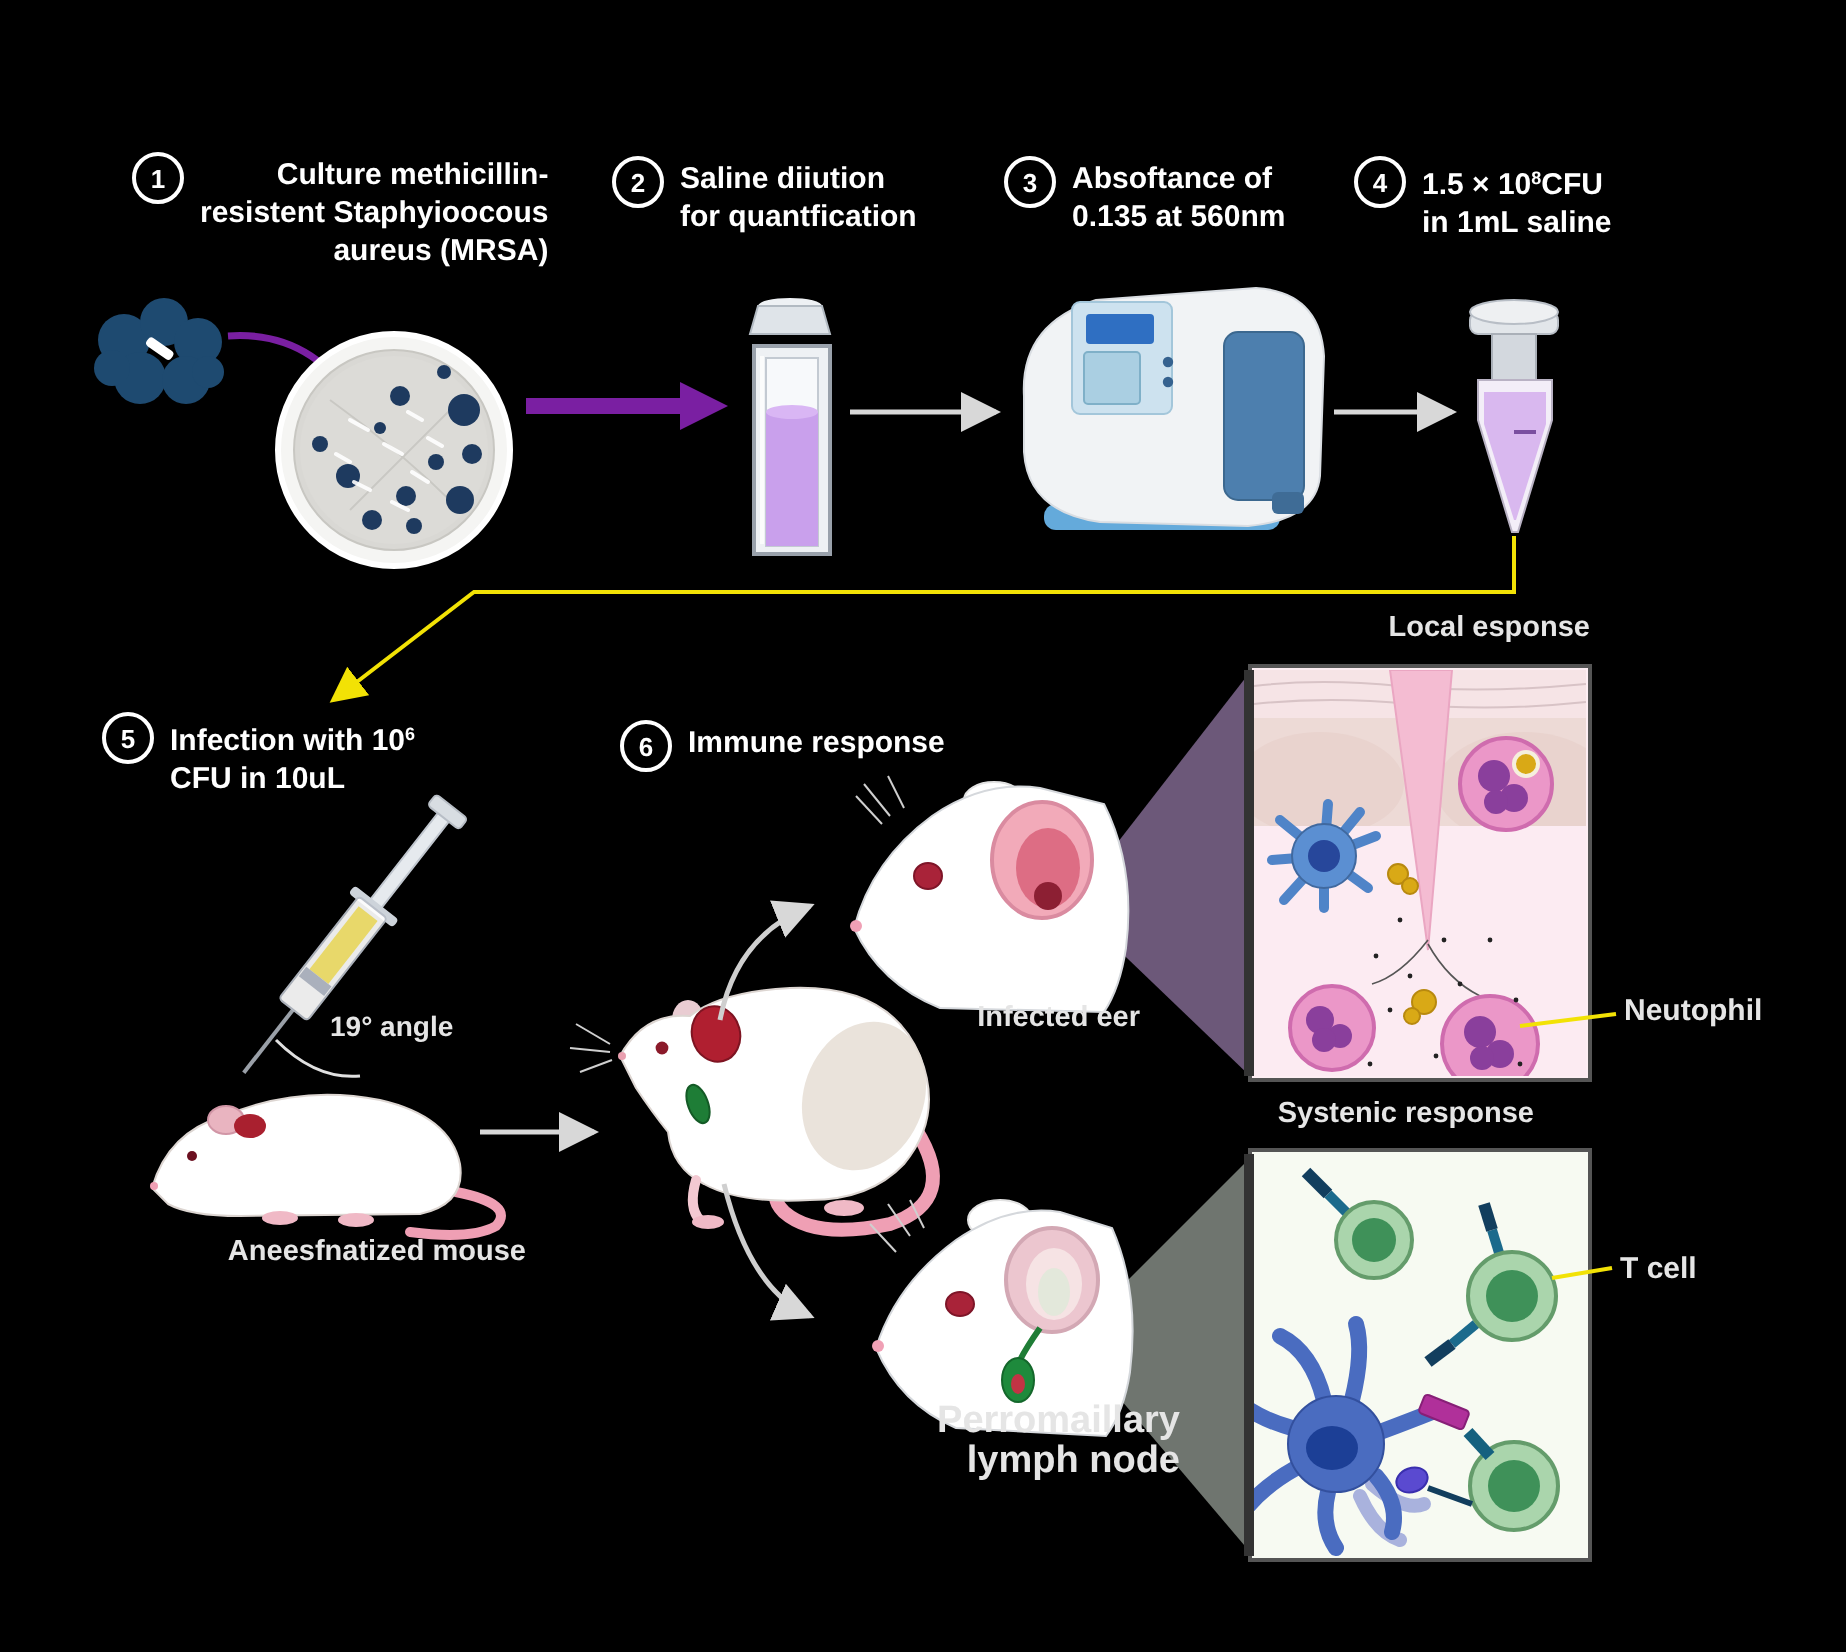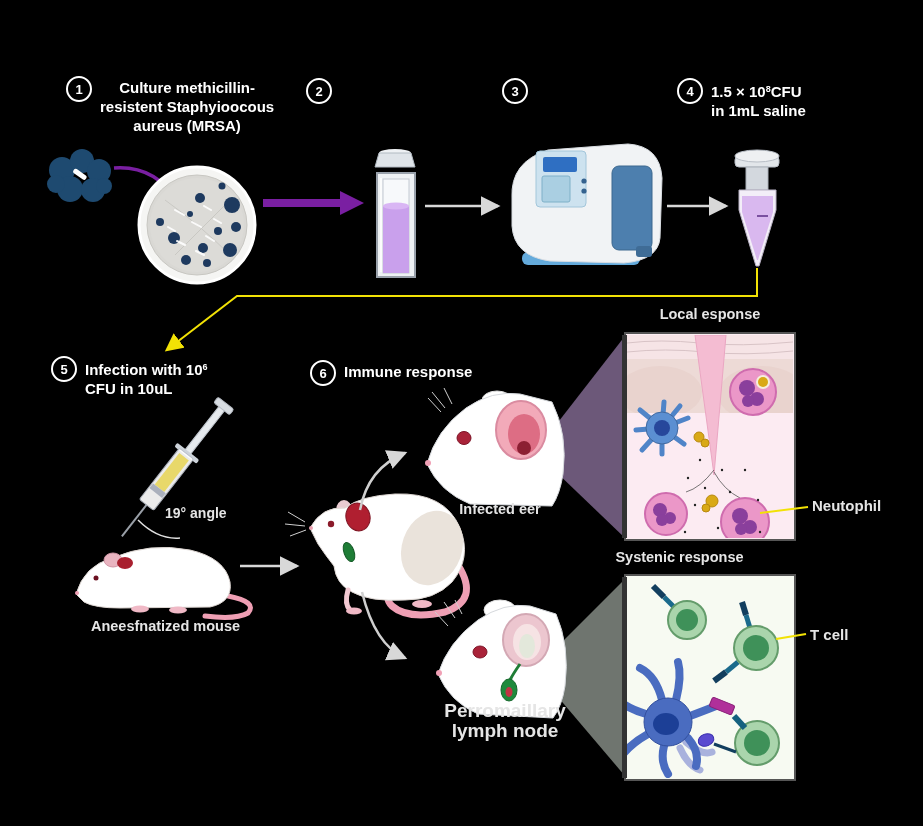--- a/index.html
+++ b/index.html
@@ -5,21 +5,21 @@
   html,body{margin:0;padding:0;background:#000;}
   #canvas{position:relative;width:923px;height:826px;background:#000;overflow:hidden;
           font-family:"Liberation Sans",sans-serif;}
   #art{position:absolute;left:0;top:0;}
   .lbl{position:absolute;color:#e5e5e5;font-weight:700;font-family:"Liberation Sans",sans-serif;}
   .step{position:absolute;display:flex;gap:8px;align-items:flex-start;color:#fff;
         font-weight:700;font-size:15px;line-height:19px;}
   .badge{width:22px;height:22px;border:2px solid #fff;border-radius:50%;flex-shrink:0;
          display:flex;align-items:center;justify-content:center;font-size:13px;margin-top:-2px;}
   .pre{white-space:pre-line;}
-  .center{text-align:center;}
+  .center{text-align:right;}
   sup{font-size:9px;vertical-align:5px;}
 </style>
 </head>
 <body>
 
 <div id="canvas">
 
 <svg id="art" width="923" height="826" viewBox="0 0 923 826">
   <defs>
     <marker id="mGray" markerWidth="9" markerHeight="9" refX="7" refY="4" orient="auto">
@@ -320,23 +320,27 @@
 </svg>
 
   <div class="step" style="left:66px;top:78px;width:240px">
     <span class="badge">1</span>
     <div class="pre center">Culture methicillin-
 resistent Staphyioocous
 aureus (MRSA)</div>
   </div>
   <div class="step" style="left:306px;top:80px">
     <span class="badge">2</span>
+    <div class="pre">Saline diiution
+for quantfication</div>
   </div>
   <div class="step" style="left:502px;top:80px">
     <span class="badge">3</span>
+    <div class="pre">Absoftance of
+0.135 at 560nm</div>
   </div>
   <div class="step" style="left:677px;top:80px">
     <span class="badge">4</span>
     <div>
       <div><span>1.5 × 10</span><sup>8</sup><span>CFU</span></div>
       <div>in 1mL saline</div>
     </div>
   </div>
   <div class="step" style="left:51px;top:358px;width:200px">
     <span class="badge">5</span>

